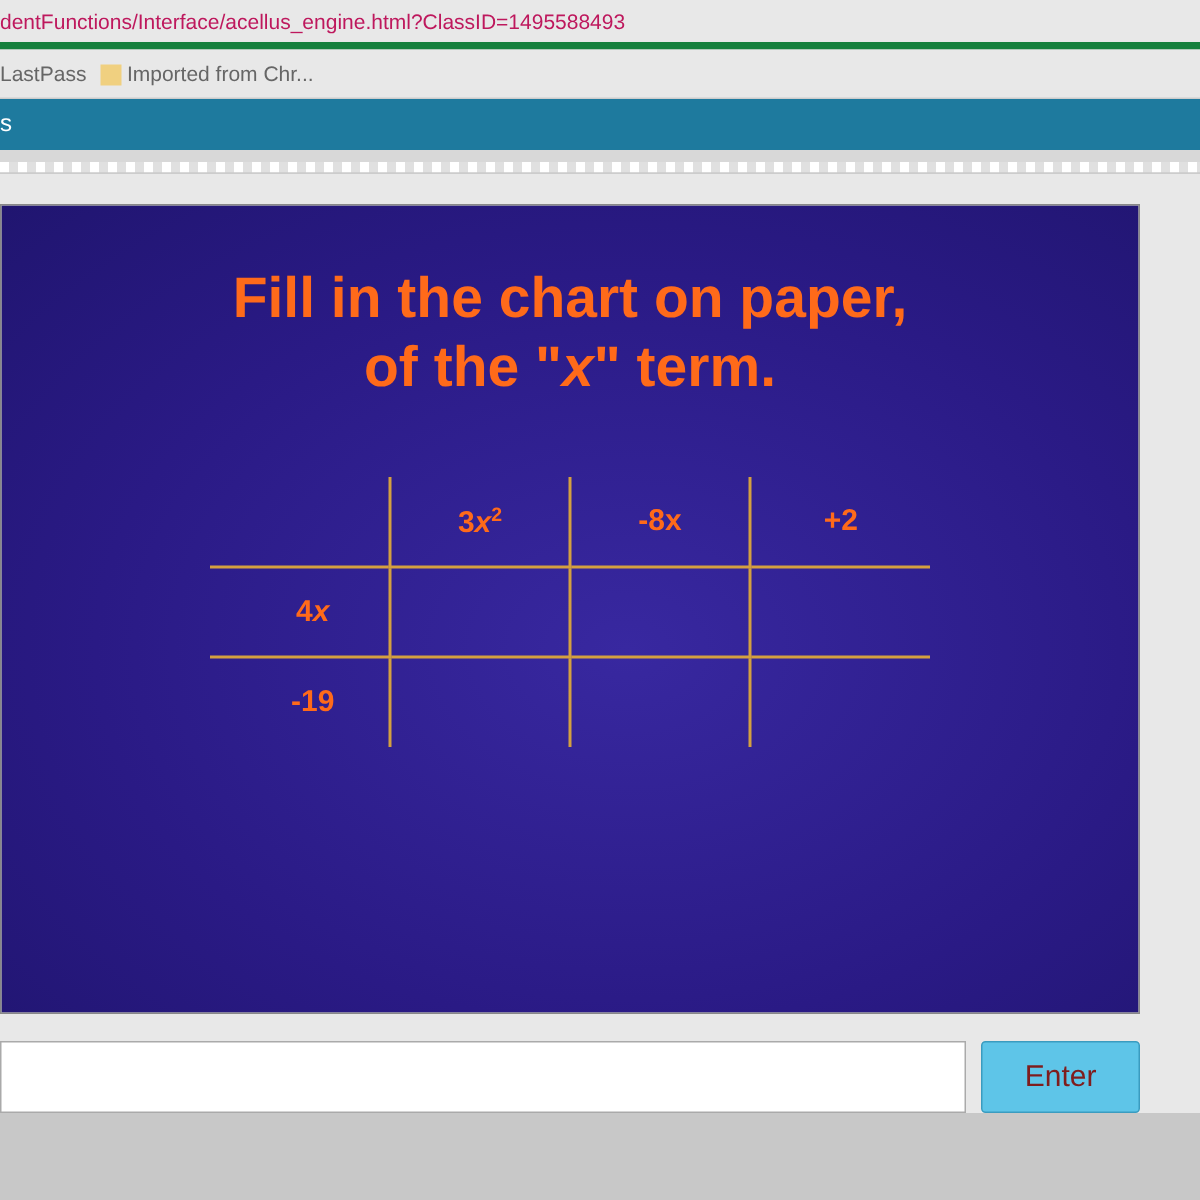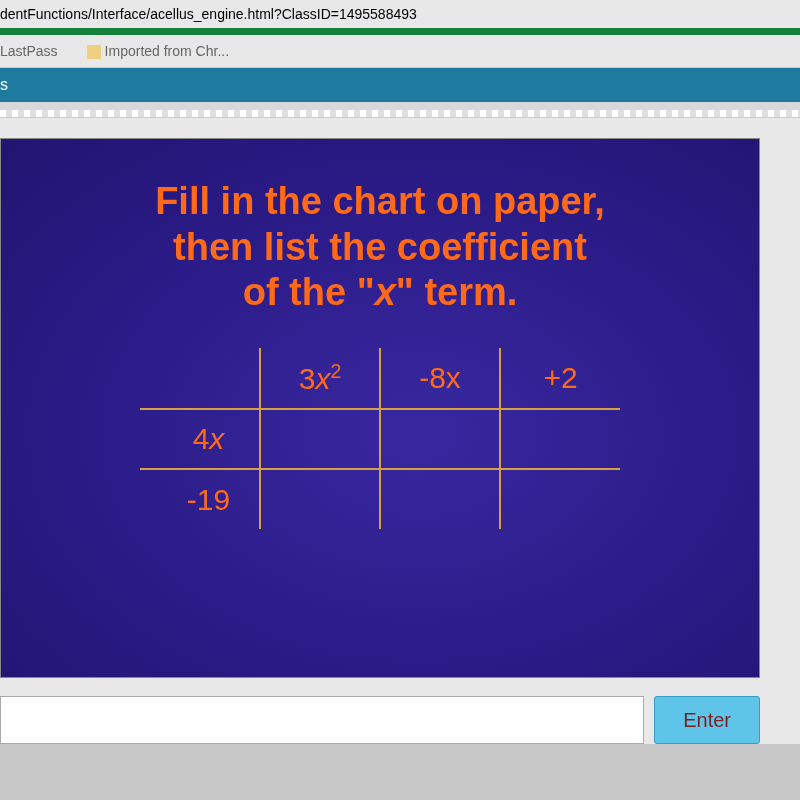--- a/index.html
+++ b/index.html
@@ -6,30 +6,30 @@
     body {
       width: 800px;
       height: 800px;
       background: #c8c8c8;
       font-family: Arial, sans-serif;
       overflow: hidden;
     }
     .url-bar {
       background: #e8e8e8;
       padding: 6px 0;
-      color: #000000;
+      color: #be185d;
       font-size: 14px;
-      border-bottom: 7px solid #15803d;
+      border-bottom: 5px solid #15803d;
     }
     .bookmarks {
       background: #e8e8e8;
       padding: 8px 0;
       display: flex;
       align-items: center;
-      gap: 29px;
+      gap: 9px;
       color: #666;
       font-size: 14px;
       border-bottom: 1px solid #ccc;
     }
     .bookmark-icon {
       width: 14px;
       height: 14px;
       background: #f0d080;
       display: inline-block;
       margin-right: 4px;
@@ -63,34 +63,34 @@
       padding: 40px 30px;
       border: 1px solid #888;
       position: relative;
     }
     .instruction {
       color: #ff6a1a;
       font-size: 38px;
       font-weight: bold;
       text-align: center;
       line-height: 1.2;
-      margin-bottom: 32px;
+      margin-bottom: 50px;
     }
     .italic-x {
       font-style: italic;
     }
     .chart-wrap {
       display: flex;
       justify-content: center;
     }
     .chart-table {
       border-collapse: collapse;
       color: #ff6a1a;
-      font-size: 30px;
-      font-weight: normal;
+      font-size: 20px;
+      font-weight: bold;
     }
     .chart-table td {
       border: 2px solid #d4a040;
       padding: 12px 28px;
       text-align: center;
       min-width: 120px;
       height: 60px;
     }
     .chart-table td.corner {
       border: none;
@@ -160,21 +160,20 @@
 <div class="header-bar">
   <span>s</span>
 </div>
 <div class="small-gap"></div>
 <div class="zigzag"></div>
 
 <div class="content-frame">
   <div class="lesson-card">
     <div class="instruction">
       <div>Fill in the chart on paper,</div>
-      <div>then list the coefficient</div>
       <div>
         <span>of the "</span><span class="italic-x">x</span><span>" term.</span>
       </div>
     </div>
 
     <div class="chart-wrap">
       <table class="chart-table">
         <tbody>
             <tr>
           <td class="corner"></td>

